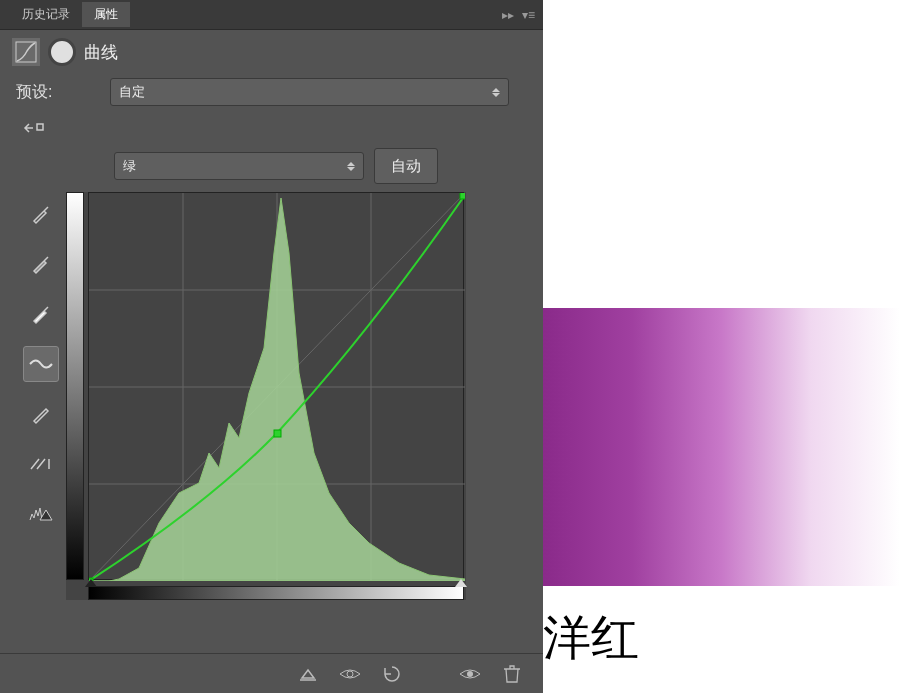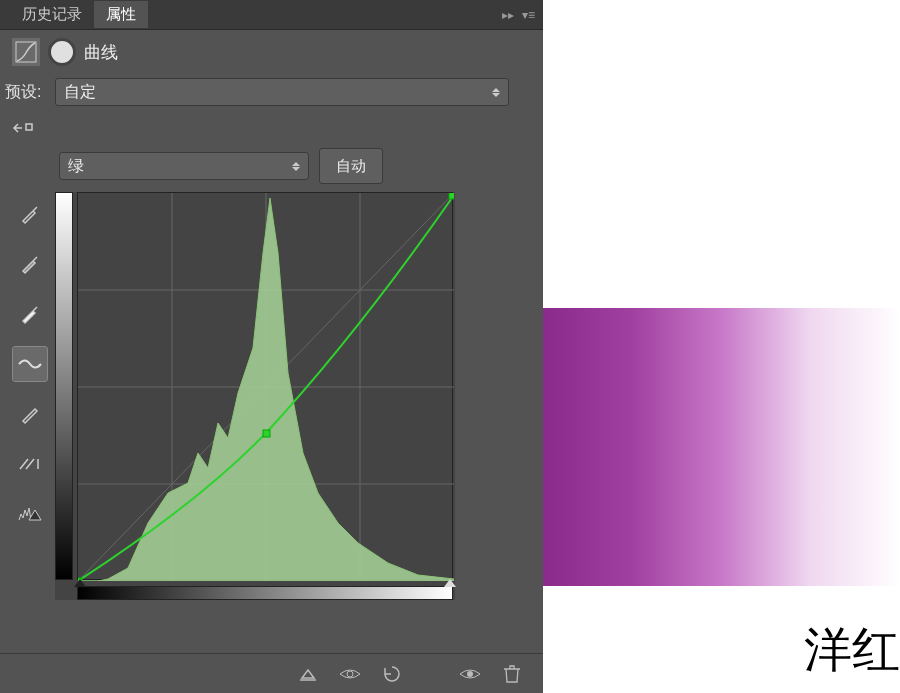--- a/index.html
+++ b/index.html
@@ -1,31 +1,31 @@
 <!DOCTYPE html>
 <html><head>
 <meta charset="utf-8">
 <style>
 * { margin: 0; padding: 0; box-sizing: border-box; font-family: "Microsoft YaHei", Arial, sans-serif; }
 body { width: 900px; height: 693px; display: flex; background: #fff; overflow: hidden; }
 .panel { width: 543px; height: 693px; background: #535353; color: #e0e0e0; display: flex; flex-direction: column; }
 .tabs { display: flex; align-items: center; height: 30px; background: #3a3a3a; border-bottom: 1px solid #2a2a2a; padding-left: 10px; }
-.tab { padding: 4px 12px; font-size: 15px; color: #ccc; cursor: pointer; }
+.tab { padding: 4px 12px; font-size: 12px; color: #ccc; cursor: pointer; }
 .tab.active { background: #535353; color: #fff; }
 .tabs-right { margin-left: auto; display: flex; align-items: center; gap: 8px; padding-right: 8px; }
 .tabs-right span { color: #999; font-size: 12px; cursor: pointer; }
 .header { display: flex; align-items: center; gap: 8px; padding: 8px 12px; }
 .header-icon { width: 28px; height: 28px; background: #6a6a6a; display: flex; align-items: center; justify-content: center; font-size: 14px; }
 .header-mask { width: 28px; height: 28px; background: #e0e0e0; border-radius: 50%; border: 3px solid #444; }
 .header-title { font-size: 17px; color: #eee; }
-.main-row { display: flex; padding: 0 10px 6px 5px; align-items: flex-end; }
+.main-row { display: flex; padding: 0 10px 6px 16px; align-items: flex-end; }
 .main-area { flex: 1; }
 .preset-row { display: flex; align-items: center; gap: 6px; margin: 4px 0 10px 0; }
 .preset-label { font-size: 16px; width: 44px; }
-.select { flex: 1; height: 28px; background: #5f5f5f; border: 1px solid #3a3a3a; border-radius: 3px; display: flex; align-items: center; padding: 0 8px; font-size: 16px; color: #eee; position: relative; cursor: pointer; }
+.select { flex: 1; height: 28px; background: #5f5f5f; border: 1px solid #3a3a3a; border-radius: 3px; display: flex; align-items: center; padding: 0 8px; font-size: 13px; color: #eee; position: relative; cursor: pointer; margin-left: 44px; }
 .select .caret { margin-left: auto; display: flex; flex-direction: column; gap: 1px; }
 .caret span { width: 0; height: 0; border-left: 4px solid transparent; border-right: 4px solid transparent; }
 .caret .up { border-bottom: 4px solid #ccc; }
 .caret .down { border-top: 4px solid #ccc; }
 .channel-row { display: flex; align-items: center; gap: 10px; margin-left: 48px; margin-bottom: 8px; }
 .hand-icon { width: 28px; height: 24px; display: flex; align-items: center; justify-content: center; position: absolute; left: 14px; margin-top: -36px; }
 .channel-select { flex: 1; }
 .auto-btn { height: 36px; padding: 0 16px; background: #5f5f5f; border: 1px solid #3a3a3a; border-radius: 3px; font-size: 15px; color: #eee; cursor: pointer; }
 .curve-area { display: flex; margin-left: 0; }
 .side-tools { width: 50px; display: flex; flex-direction: column; gap: 14px; padding-top: 4px; align-items: center; }
@@ -41,21 +41,21 @@
 .scrollbar { width: 16px; background: #4a4a4a; border-left: 1px solid #3a3a3a; display: flex; flex-direction: column; margin-left: 8px; }
 .sb-track { flex: 1; background: #424242; position: relative; }
 .sb-thumb { position: absolute; left: 2px; right: 2px; top: 0; height: 55%; background: #6a6a6a; border-radius: 2px; }
 .bottom-bar { display: flex; align-items: center; justify-content: flex-end; gap: 16px; height: 40px; padding: 0 18px; border-top: 1px solid #3a3a3a; margin-top: auto; }
 .bottom-bar .bicon { width: 26px; height: 26px; display: flex; align-items: center; justify-content: center; cursor: pointer; color: #bbb; }
 .watermark { position: absolute; left: 16px; bottom: 10px; font-size: 11px; color: rgba(255,255,255,0.4); line-height: 1.2; }
 .watermark .brand { font-size: 18px; font-weight: bold; letter-spacing: 1px; }
 .watermark .sub { font-size: 14px; }
 .right-area { width: 357px; height: 693px; background: #fff; display: flex; flex-direction: column; position: relative; }
 .swatch { width: 357px; height: 278px; background: linear-gradient(to right, #8a2a8a, #a040a0, #c878c8, #f0d8f0, #fff); margin-top: 308px; }
-.swatch-label { font-family: "SimSun", serif; font-size: 48px; color: #000; text-align: right; margin-top: 32px; }
+.swatch-label { font-family: "SimSun", serif; font-size: 48px; color: #000; text-align: left; margin-top: 20px; }
 svg { display: block; }
 </style>
 </head>
 <body>
 
 <div class="panel">
   <div class="tabs">
     <div class="tab">历史记录</div>
     <div class="tab active">属性</div>
     <div class="tabs-right">

